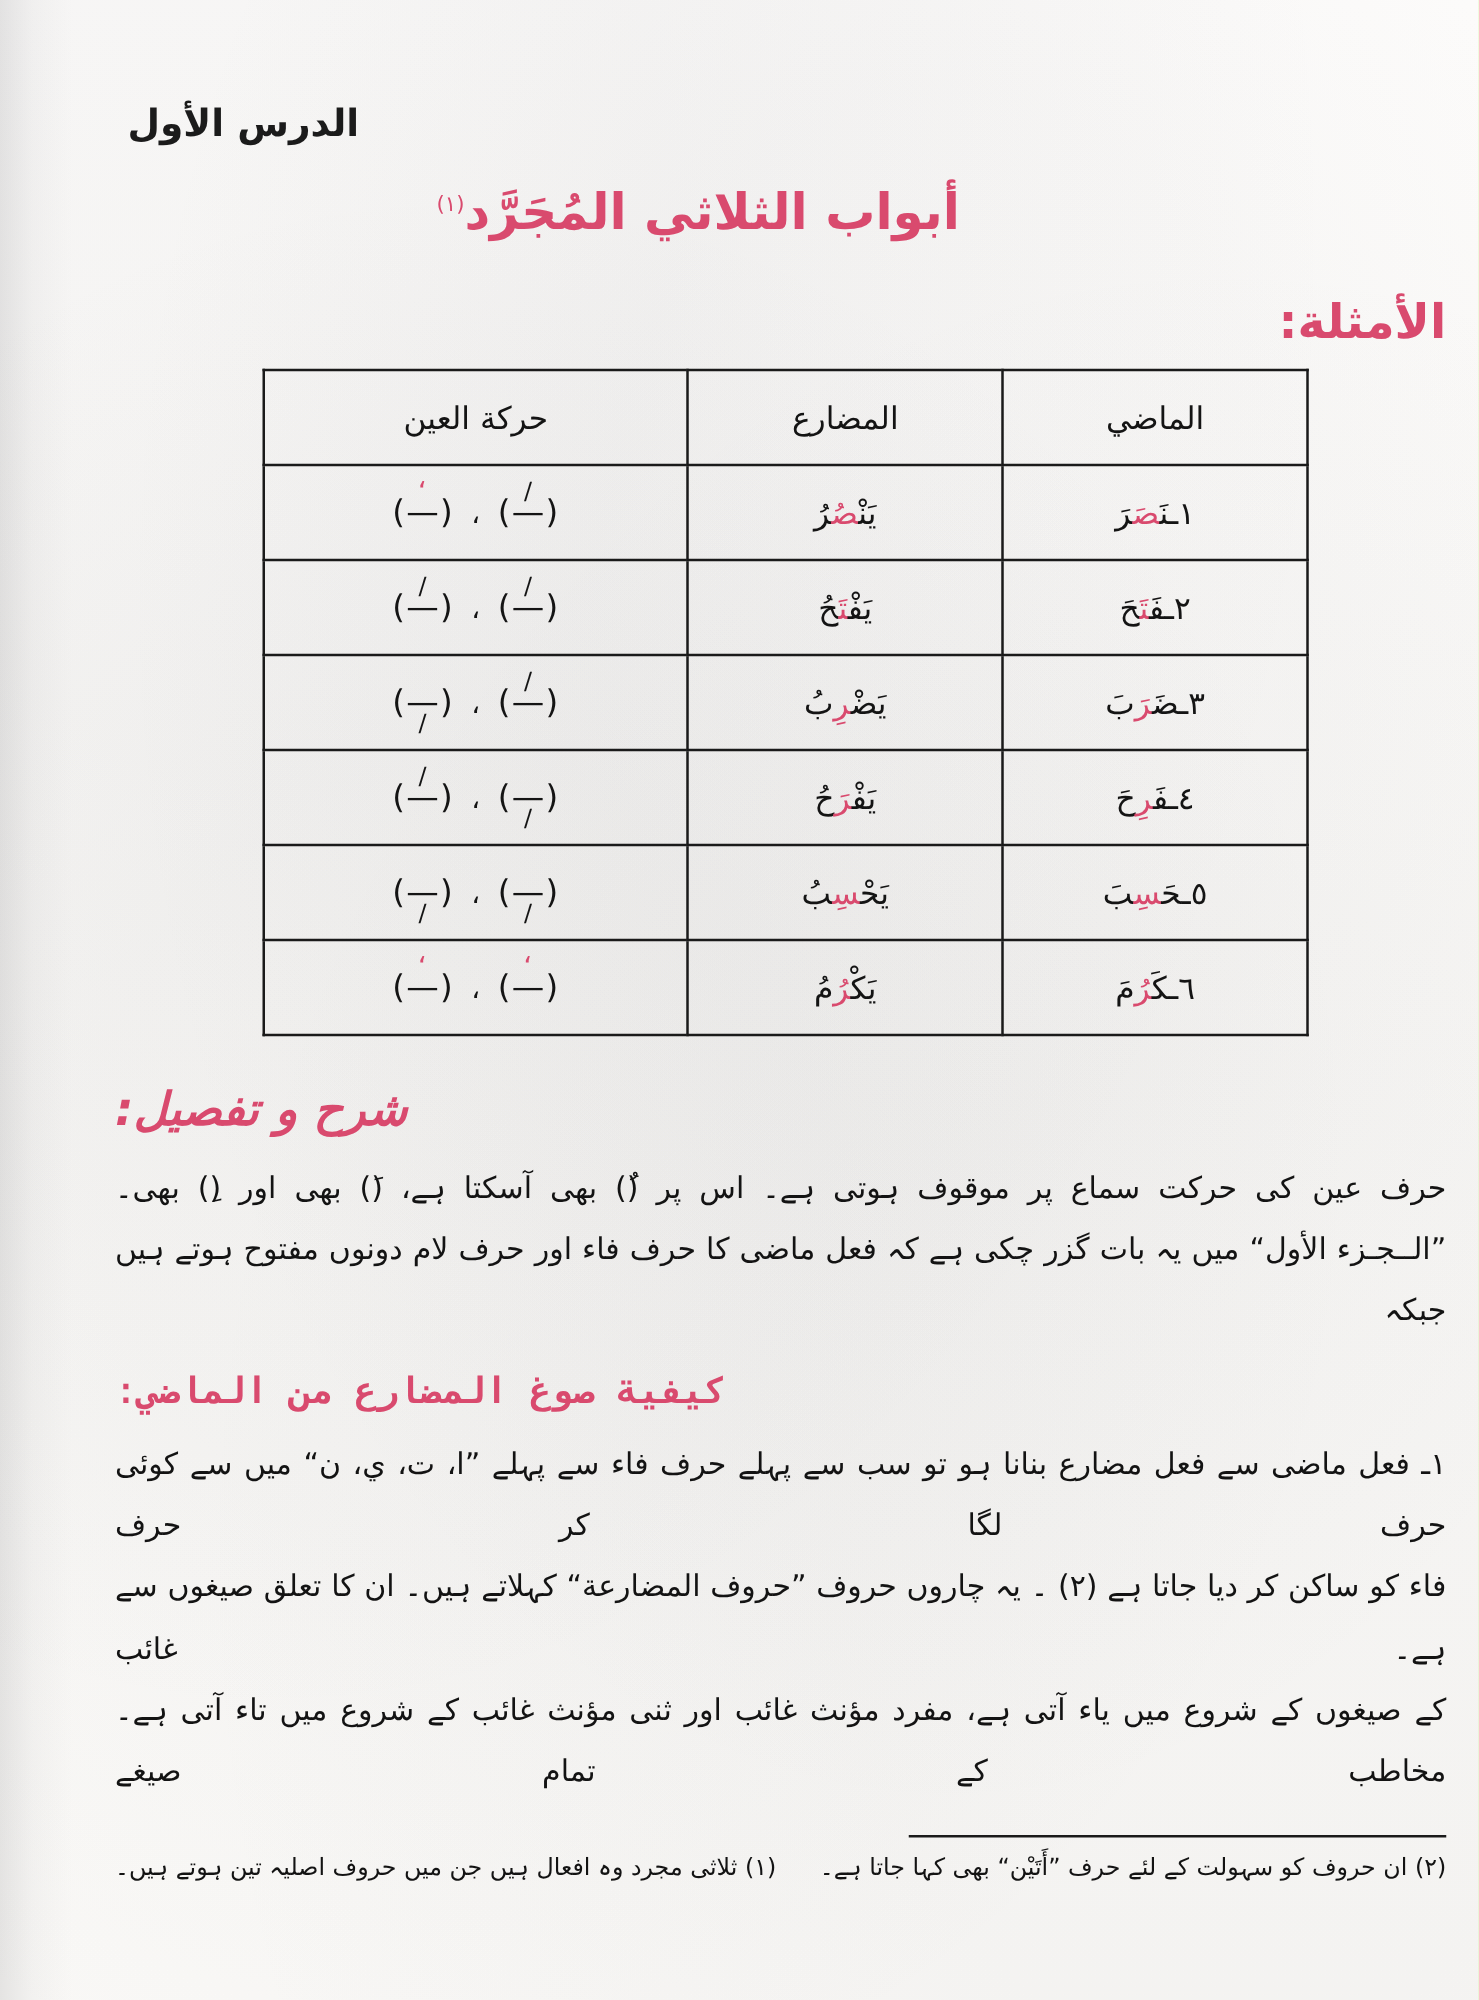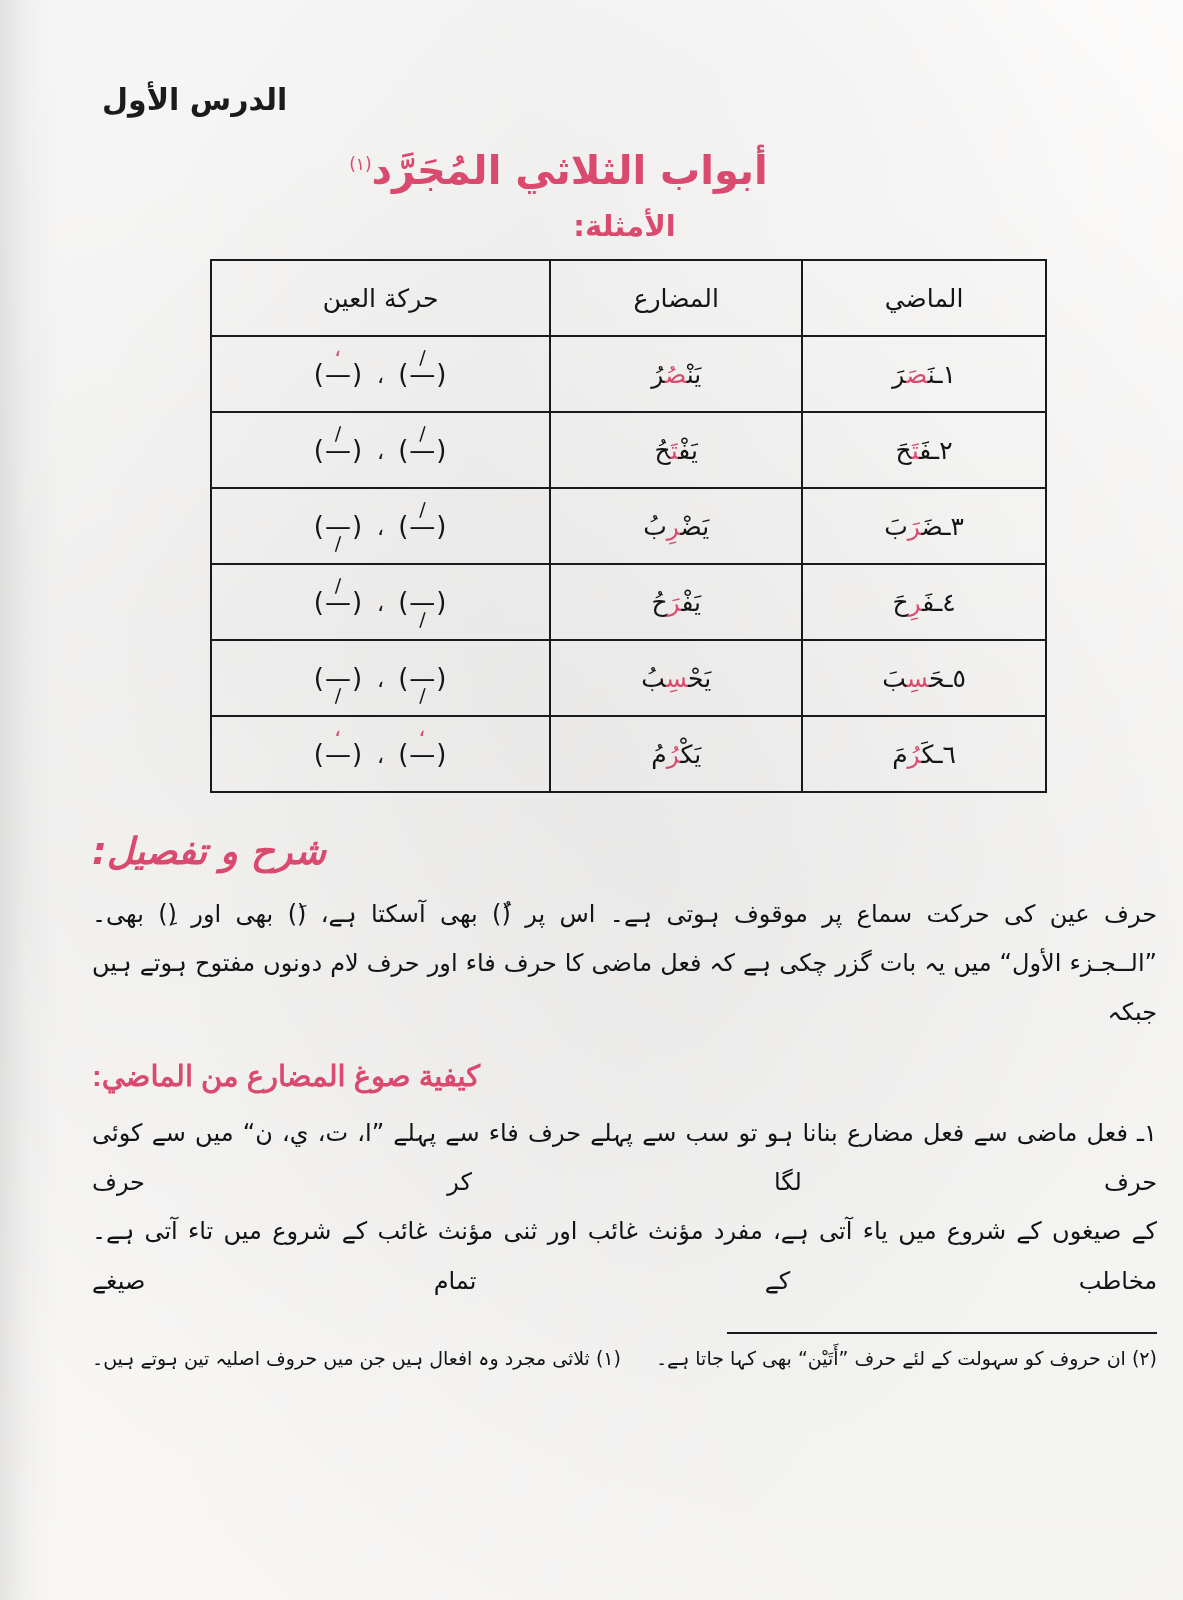--- a/index.html
+++ b/index.html
@@ -76,24 +76,24 @@
     right: 66px;
   }
   .main-title .fn {
     font-size: 17px;
     vertical-align: super;
     color: #d94a6e;
     font-weight: normal;
   }
 
   .amthila {
-    margin-top: 16px;
-    text-align: center;
-    font-family: "DejaVu Sans", sans-serif;
-    font-size: 29px;
+    margin-top: 42px;
+    text-align: right;
+    font-family: "DejaVu Sans", sans-serif;
+    font-size: 38px;
     font-weight: bold;
     color: #d94a6e;
   }
 
   
   .table-wrap {
     margin: 16px 110px 0 118px;
   }
   table.conj {
     width: 100%;
@@ -146,21 +146,21 @@
     font-family: "DejaVu Sans", sans-serif;
     font-size: 37px;
     font-weight: bold;
     font-style: italic;
     color: #d94a6e;
     line-height: 1.15;
   }
   .sec-head-ar {
     margin-top: 22px;
     text-align: left;
-    font-family: Liberation Sans, sans-serif;
+    font-family: Liberation Mono, monospace;
     font-size: 29px;
     font-weight: bold;
     color: #d94a6e;
   }
   p.body-ur {
     margin: 16px 0 0 0;
     text-align: justify;
     text-align-last: justify;
     direction: rtl;
     font-family: "DejaVu Sans", sans-serif;
@@ -254,20 +254,21 @@
 
     <p class="body-ur" id="sharh-body">
         <span class="ln">حرف عین کی حرکت سماع پر موقوف ہوتی ہے۔ اس پر (ُ) بھی آسکتا ہے، (َ) بھی اور (ِ) بھی۔</span>
         <span class="ln">”الــجـزء الأول“ میں یہ بات گزر چکی ہے کہ فعل ماضی کا حرف فاء اور حرف لام دونوں مفتوح ہوتے ہیں جبکہ</span>
       </p>
 
     <div class="sec-head-ar">كيفية صوغ المضارع من الماضي:</div>
 
     <p class="body-ur" id="kayfiyya-body">
         <span class="ln">١ـ فعل ماضی سے فعل مضارع بنانا ہو تو سب سے پہلے حرف فاء سے پہلے ”ا، ت، ي، ن“ میں سے کوئی حرف لگا کر حرف</span>
+        <span class="ln">فاء کو ساکن کر دیا جاتا ہے (٢) ۔ یہ چاروں حروف ”حروف المضارعة“ کہلاتے ہیں۔ ان کا تعلق صیغوں سے ہے۔ غائب</span>
         <span class="ln">کے صیغوں کے شروع میں یاء آتی ہے، مفرد مؤنث غائب اور ثنی مؤنث غائب کے شروع میں تاء آتی ہے۔ مخاطب کے تمام صیغے</span>
       </p>
 
     <div class="fn-rule"></div>
     <div class="footnotes" id="footnotes">
         <div class="fn-item"><span>(٢) </span><span>ان حروف کو سہولت کے لئے حرف ”أَتَيْن“ بھی کہا جاتا ہے۔</span></div>
         <div class="fn-item"><span>(١) </span><span>ثلاثی مجرد وہ افعال ہیں جن میں حروف اصلیہ تین ہوتے ہیں۔</span></div>
       </div>
 
   </div>

